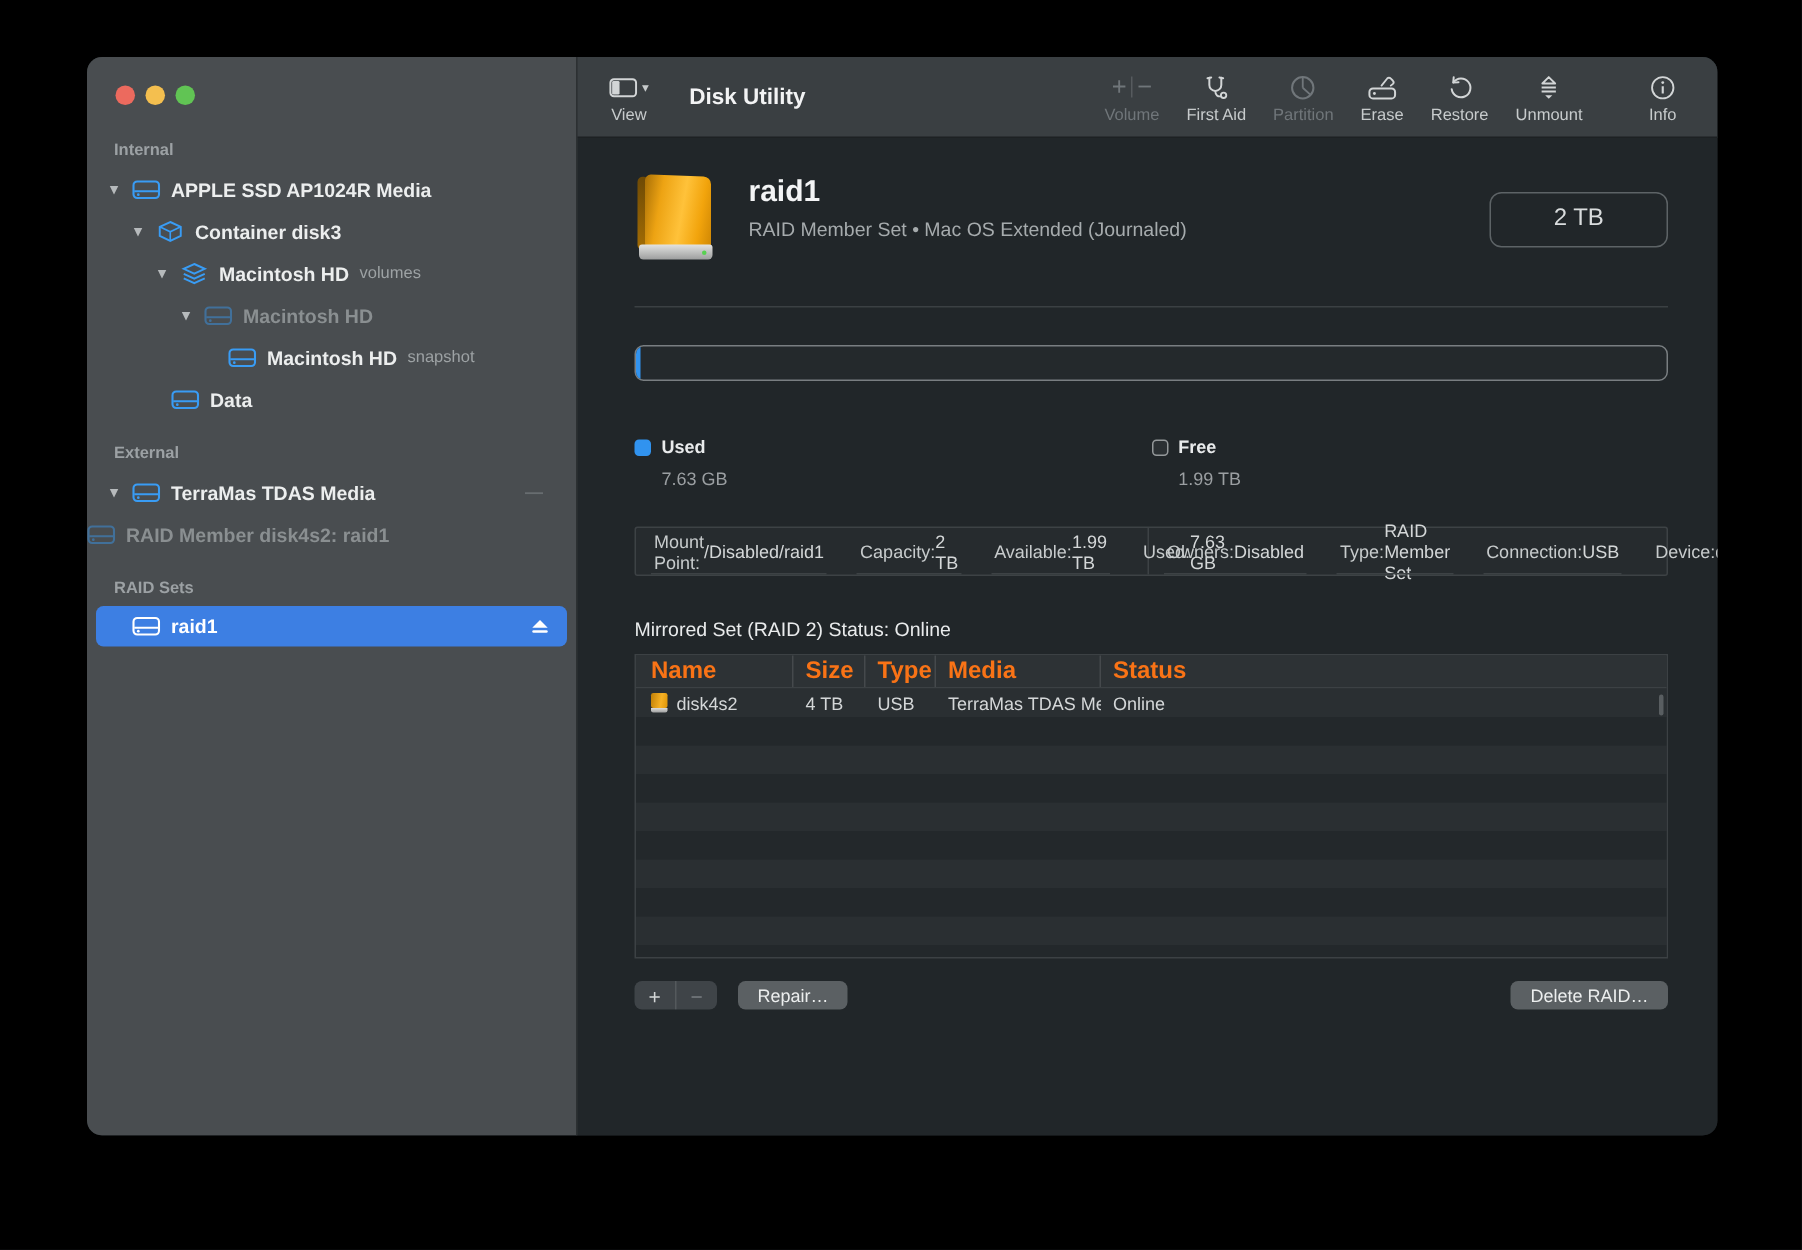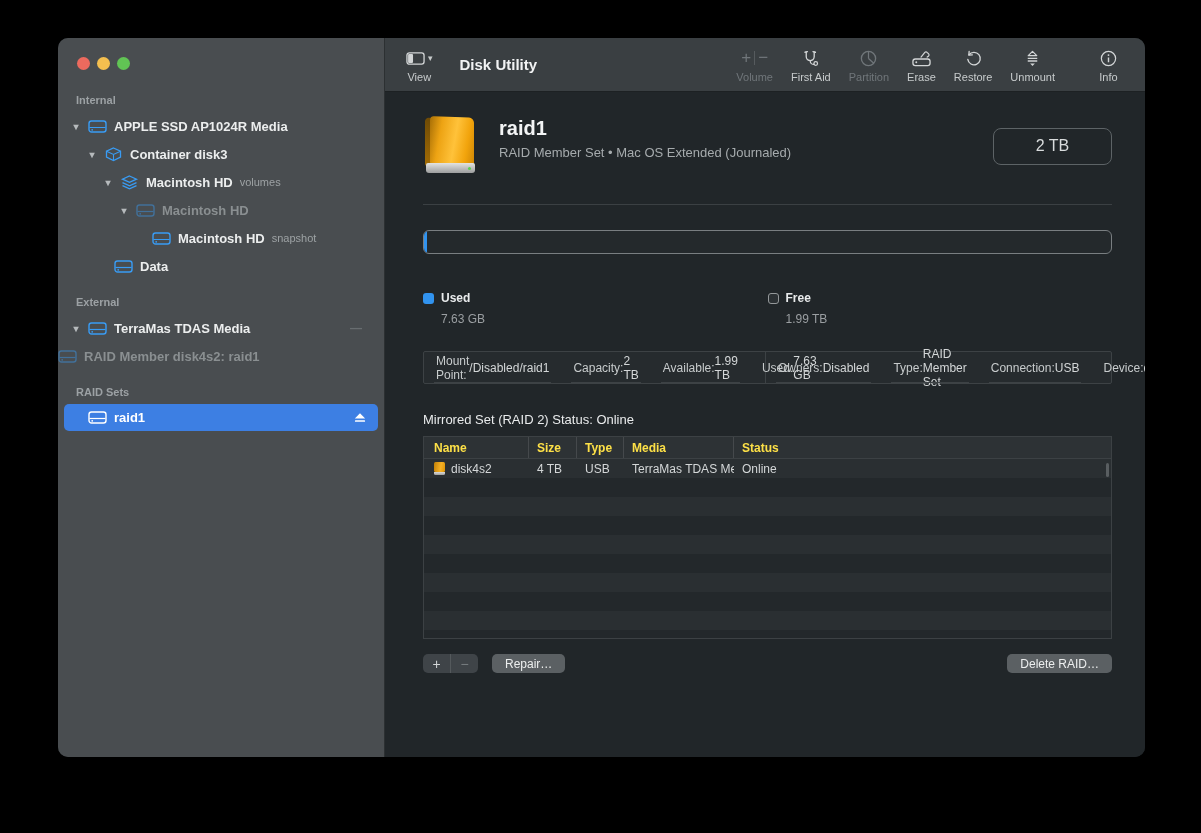--- a/index.html
+++ b/index.html
@@ -79,21 +79,21 @@
   .info-col { display:flex; flex-direction:row; }
   .info-col.left { border-right:1px solid #3d4245; }
   .info-row { height:31px; display:flex; align-items:center; justify-content:space-between; padding:0 12px; position:relative; }
   .info-row:not(:last-child)::after { content:""; position:absolute; left:10px; right:10px; bottom:0; height:1px; background:#3d4245; }
   .info-label { font-size:12px; color:#c7cbcc; }
   .info-value { font-size:12px; color:#d4d7d8; }
 
   .raid-title { margin-top:28px; font-size:13px; color:#e9ebec; }
   .raid-table { margin-top:9px; border:1px solid #3c4144; position:relative; }
   .thead { display:grid; grid-template-columns:105px 48px 47px 110px 1fr; height:22px; background:#2d3235; border-bottom:1px solid #3c4144; }
-  .th { display:flex; align-items:center; padding-left:8px; font-size:12px; font-weight:700; color:#fde047; border-right:1px solid #45494c; }
+  .th { display:flex; align-items:center; padding-left:8px; font-size:16px; font-weight:700; color:#f97316; border-right:1px solid #45494c; }
   .th:first-child { padding-left:10px; }
   .th:last-child { border-right:none; }
   .trow { display:grid; grid-template-columns:105px 48px 47px 110px 1fr; height:19px; }
   .trow:nth-child(odd) { background:#23282b; }
   .trow:nth-child(even) { background:#2a2f32; }
   .td { display:flex; align-items:center; padding-left:8px; font-size:12px; color:#d4d7d8; overflow:hidden; white-space:nowrap; }
   .td.name { padding-left:10px; gap:6px; }
   .mini-drive { width:11px; height:13px; position:relative; flex:none; }
   .mini-drive .m-body { position:absolute; inset:0 0 3px 0; background:linear-gradient(100deg,#c07f06,#f6b125 60%,#dd9406); border-radius:1.5px; }
   .mini-drive .m-base { position:absolute; left:0; right:0; bottom:0; height:3px; background:linear-gradient(180deg,#dcdcda,#9fa0a0); border-radius:0 0 1.5px 1.5px; }

